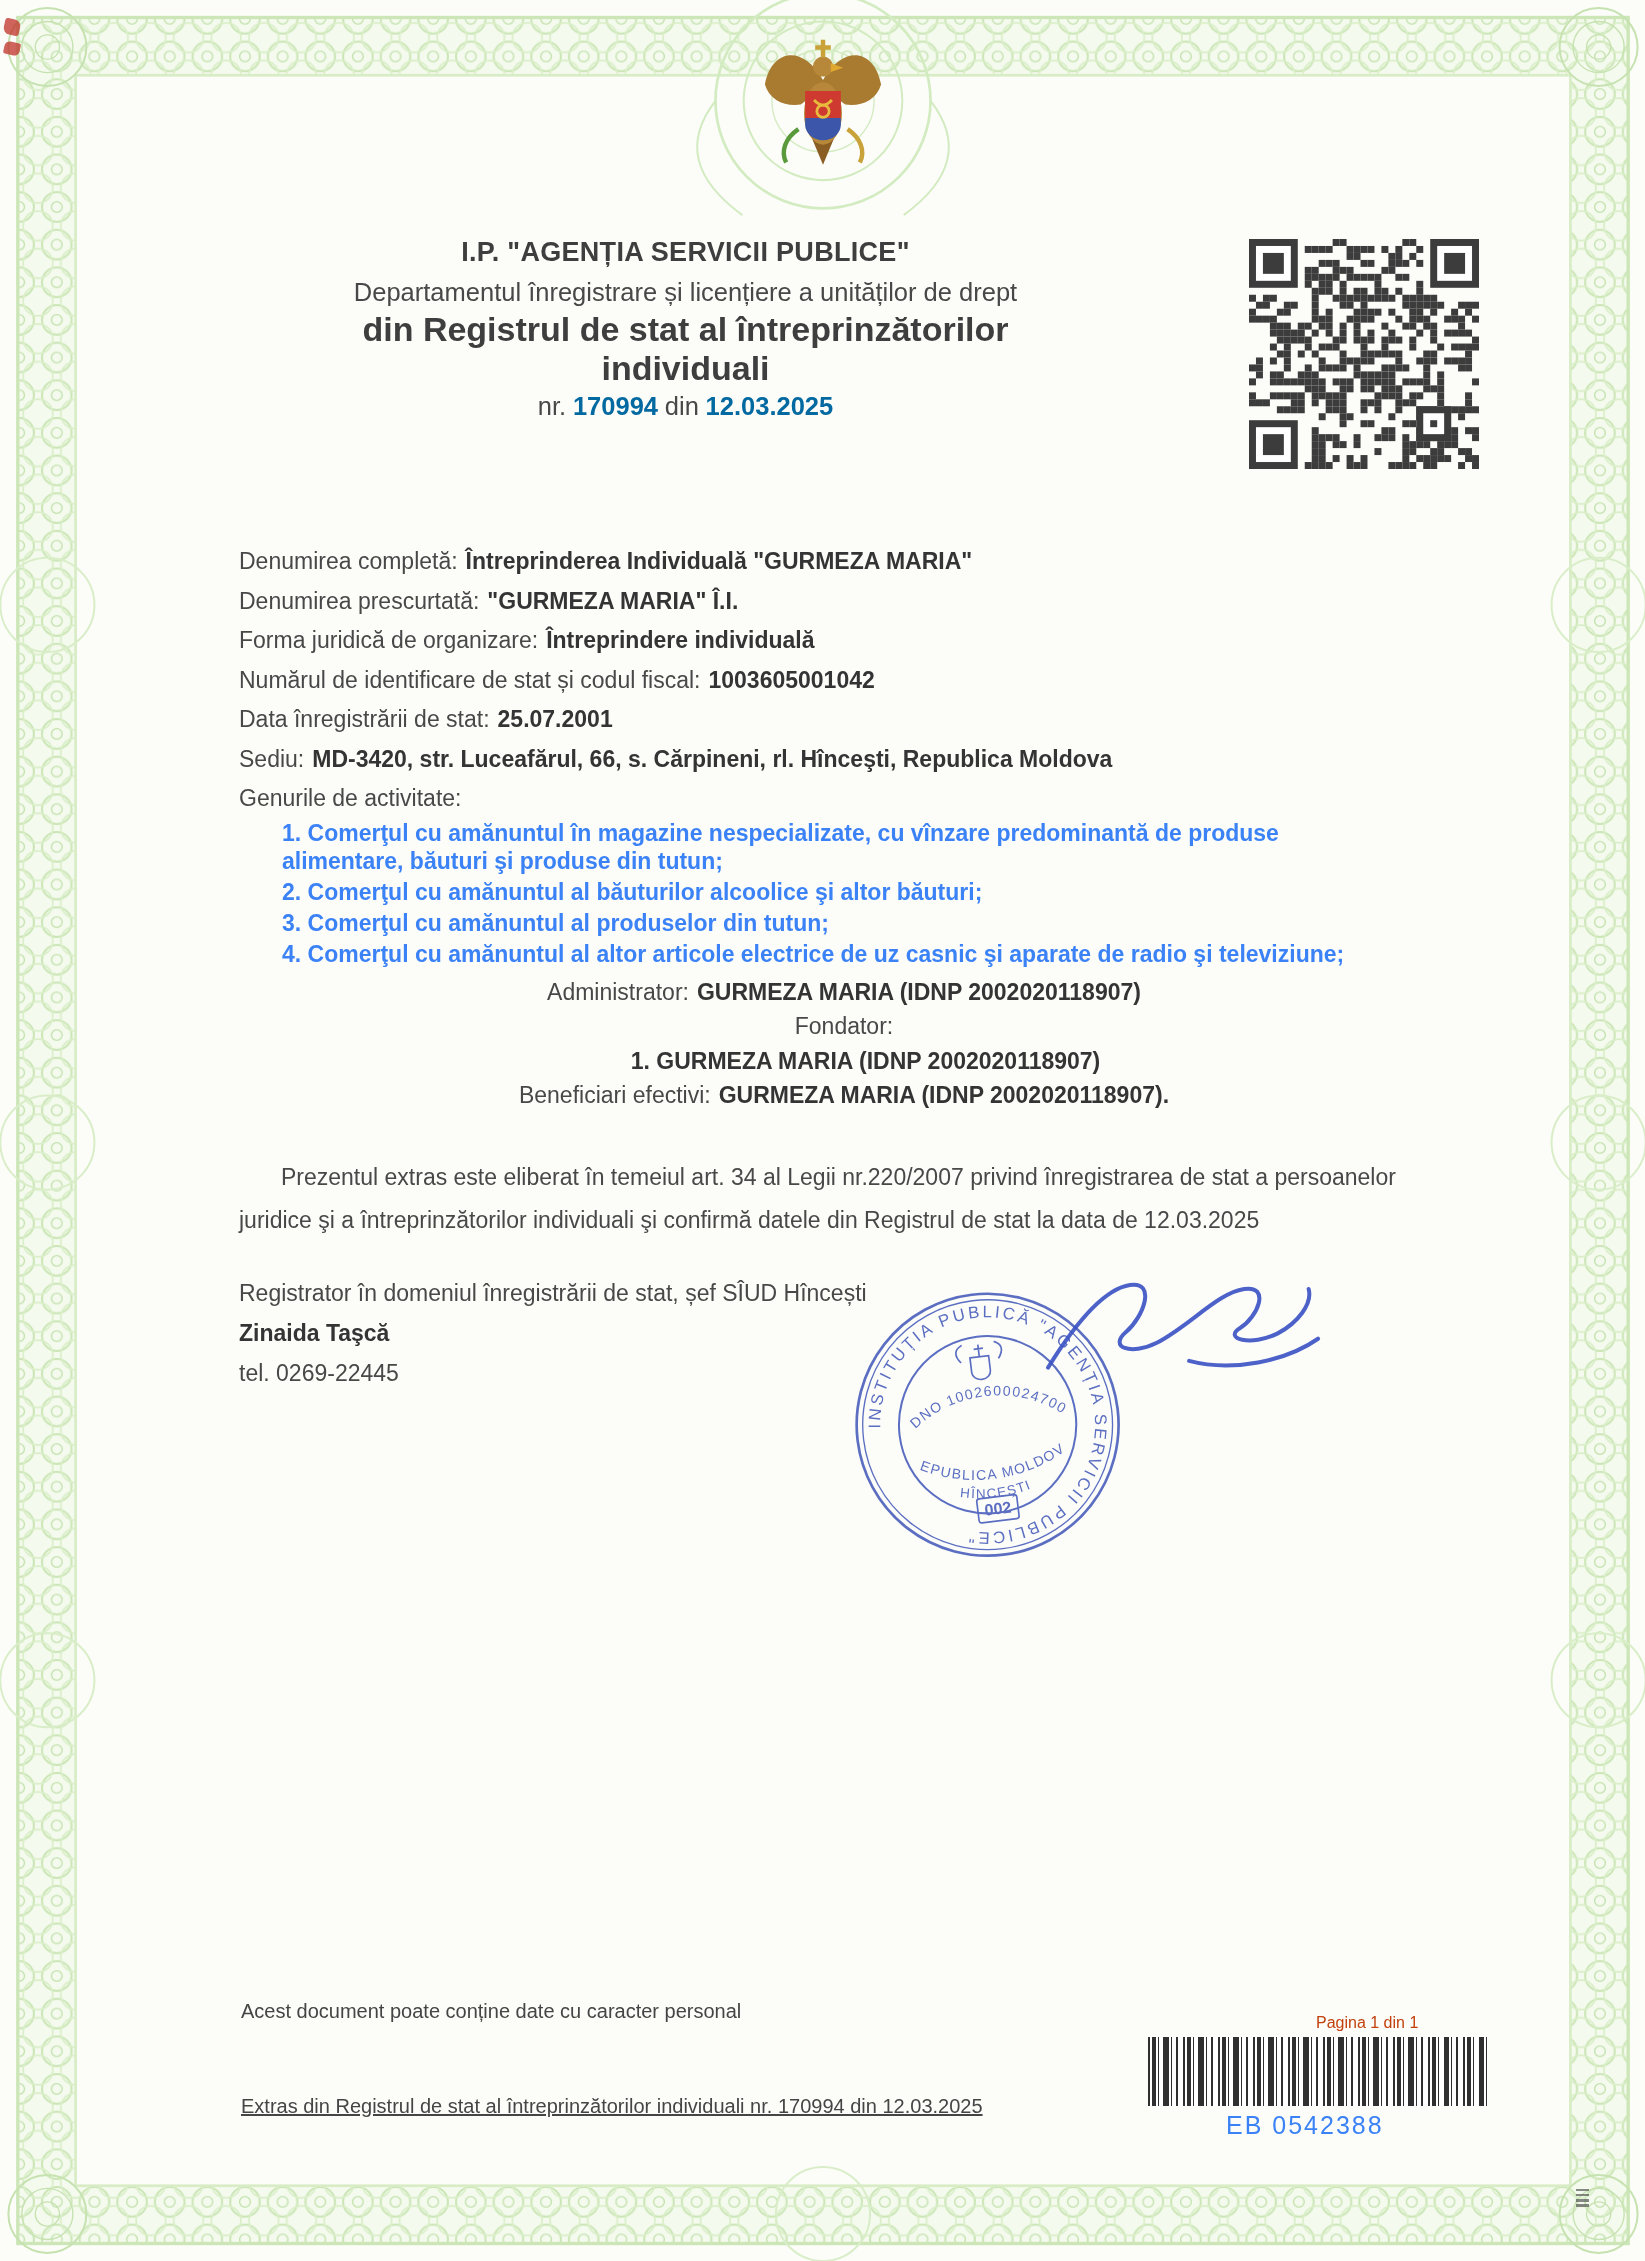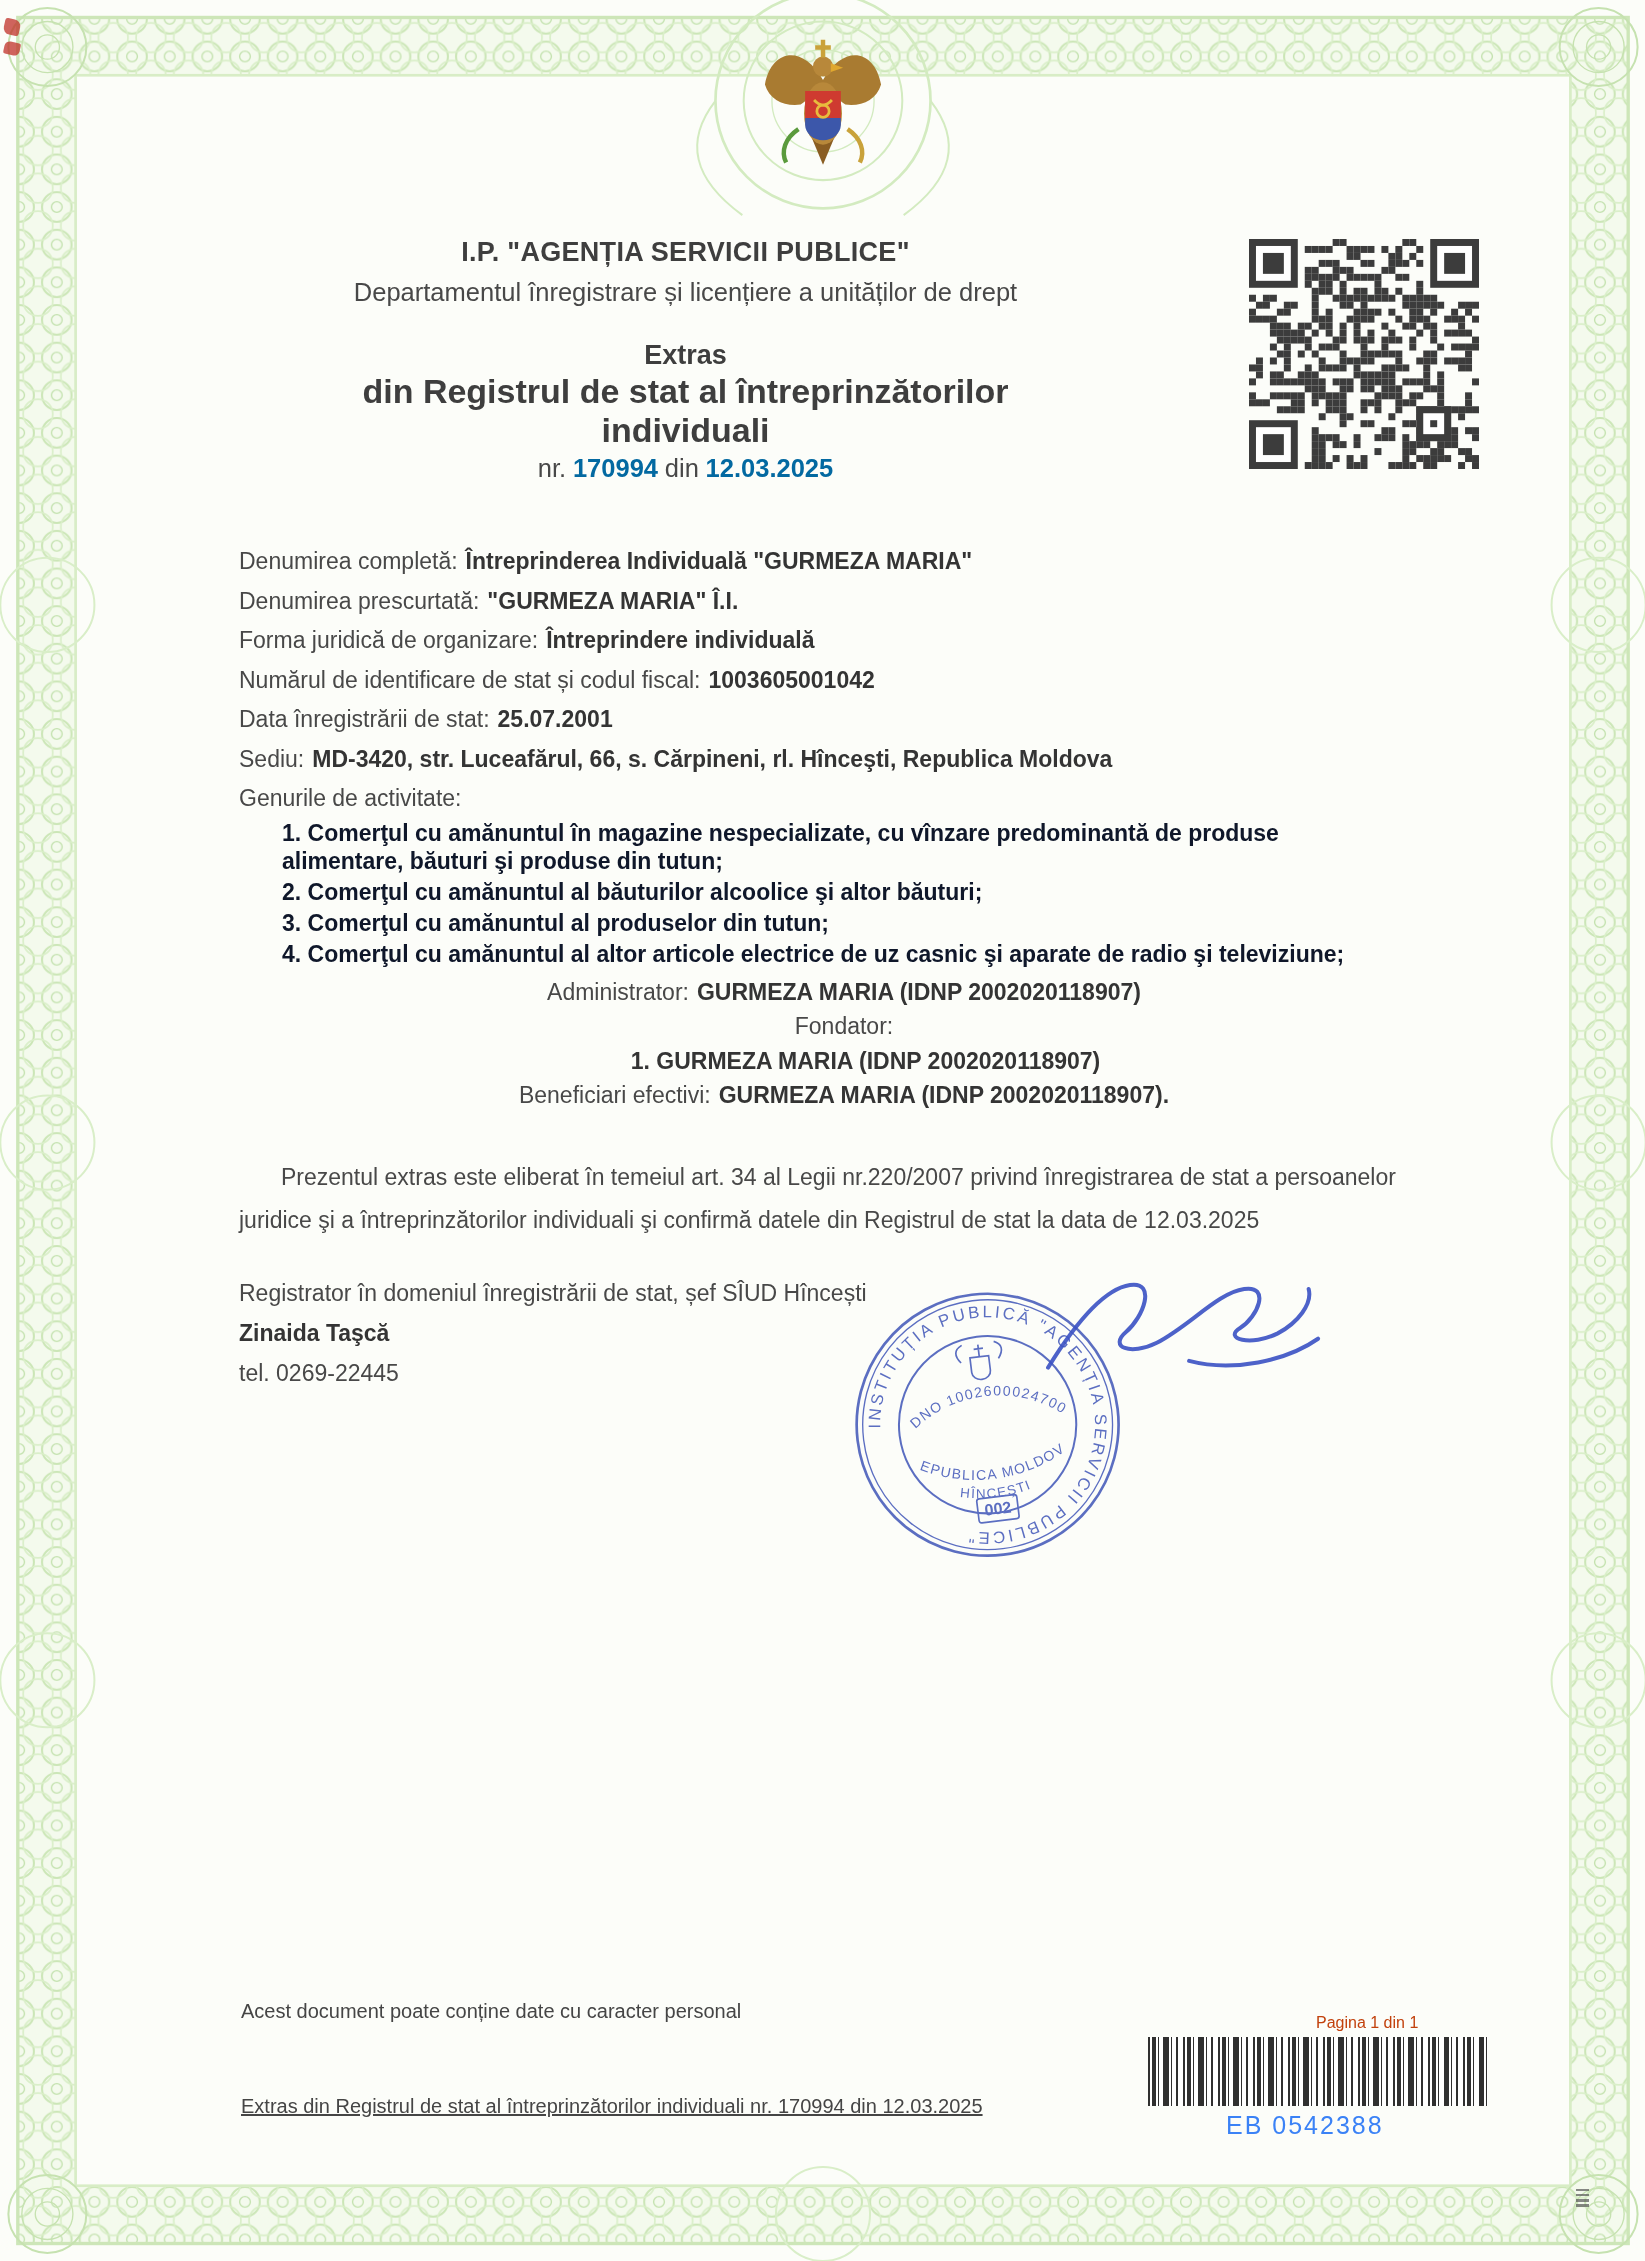--- a/index.html
+++ b/index.html
@@ -41,21 +41,21 @@
 
   .qr { position: absolute; left: 1249px; top: 239px; width: 230px; height: 230px; }
 
   
   .doc-body { position: absolute; top: 542px; left: 239px; width: 1210px;
     font-size: 23px; line-height: 1.72; color: #484848; }
   .doc-body b { color: #343434; }
   .field .lbl { margin-right: 8px; }
 
   .activities-label { }
-  .activities { font-weight: 700; color: #0f172a; padding-left: 43px;
+  .activities { font-weight: 700; color: #3b82f6; padding-left: 43px;
     line-height: 1.2; margin: 1.3px 0 6.7px; width: 1143px; }
   .activity { margin-bottom: 3.4px; }
 
   .admin-block { line-height: 1.5; margin-top: 5.4px; text-align: center; }
   .admin-block .lbl { margin-right: 8px; }
   .founder-item { padding-left: 43px; font-weight: 700; color: #343434; }
 
   .legal { margin-top: 43px; line-height: 1.88; text-indent: 42px; width: 1206px; }
 
   .registrar { margin-top: 32px; line-height: 1.72; }
@@ -159,21 +159,20 @@
     <path d="M44 82 h32 v6 a16 14 0 0 1 -32 0 z" fill="#3c57aa"></path>
     <circle cx="60" cy="76" r="5.5" fill="none" stroke="#e8bc3d" stroke-width="2.5"></circle>
     <path d="M52 66 q8 9 16 0" fill="none" stroke="#e8bc3d" stroke-width="2.5"></path>
     <path d="M38 92 C26 100 22 112 27 122" stroke="#5a9a3c" stroke-width="4" fill="none"></path>
     <path d="M82 92 C94 100 98 112 93 122" stroke="#c9a23a" stroke-width="4" fill="none"></path>
   </svg>
 
   <div class="header-block">
     <div class="agency">I.P. "AGENȚIA SERVICII PUBLICE"</div>
     <div class="department">Departamentul înregistrare și licențiere a unităților de drept</div>
-    <div class="doc-title">Extras</div>
     <div class="doc-subtitle">din Registrul de stat al întreprinzătorilor individuali</div>
     <div class="doc-number">
       <span>nr.</span><b>170994</b><span>din</span><b>12.03.2025</b>
     </div>
   </div>
 
   <svg id="qr" class="qr" viewBox="0 0 330 330" aria-hidden="true">
       <g fill="#3c3c3c">
         <rect x="120" y="0" width="10" height="10"></rect>
         <rect x="130" y="0" width="10" height="10"></rect>

